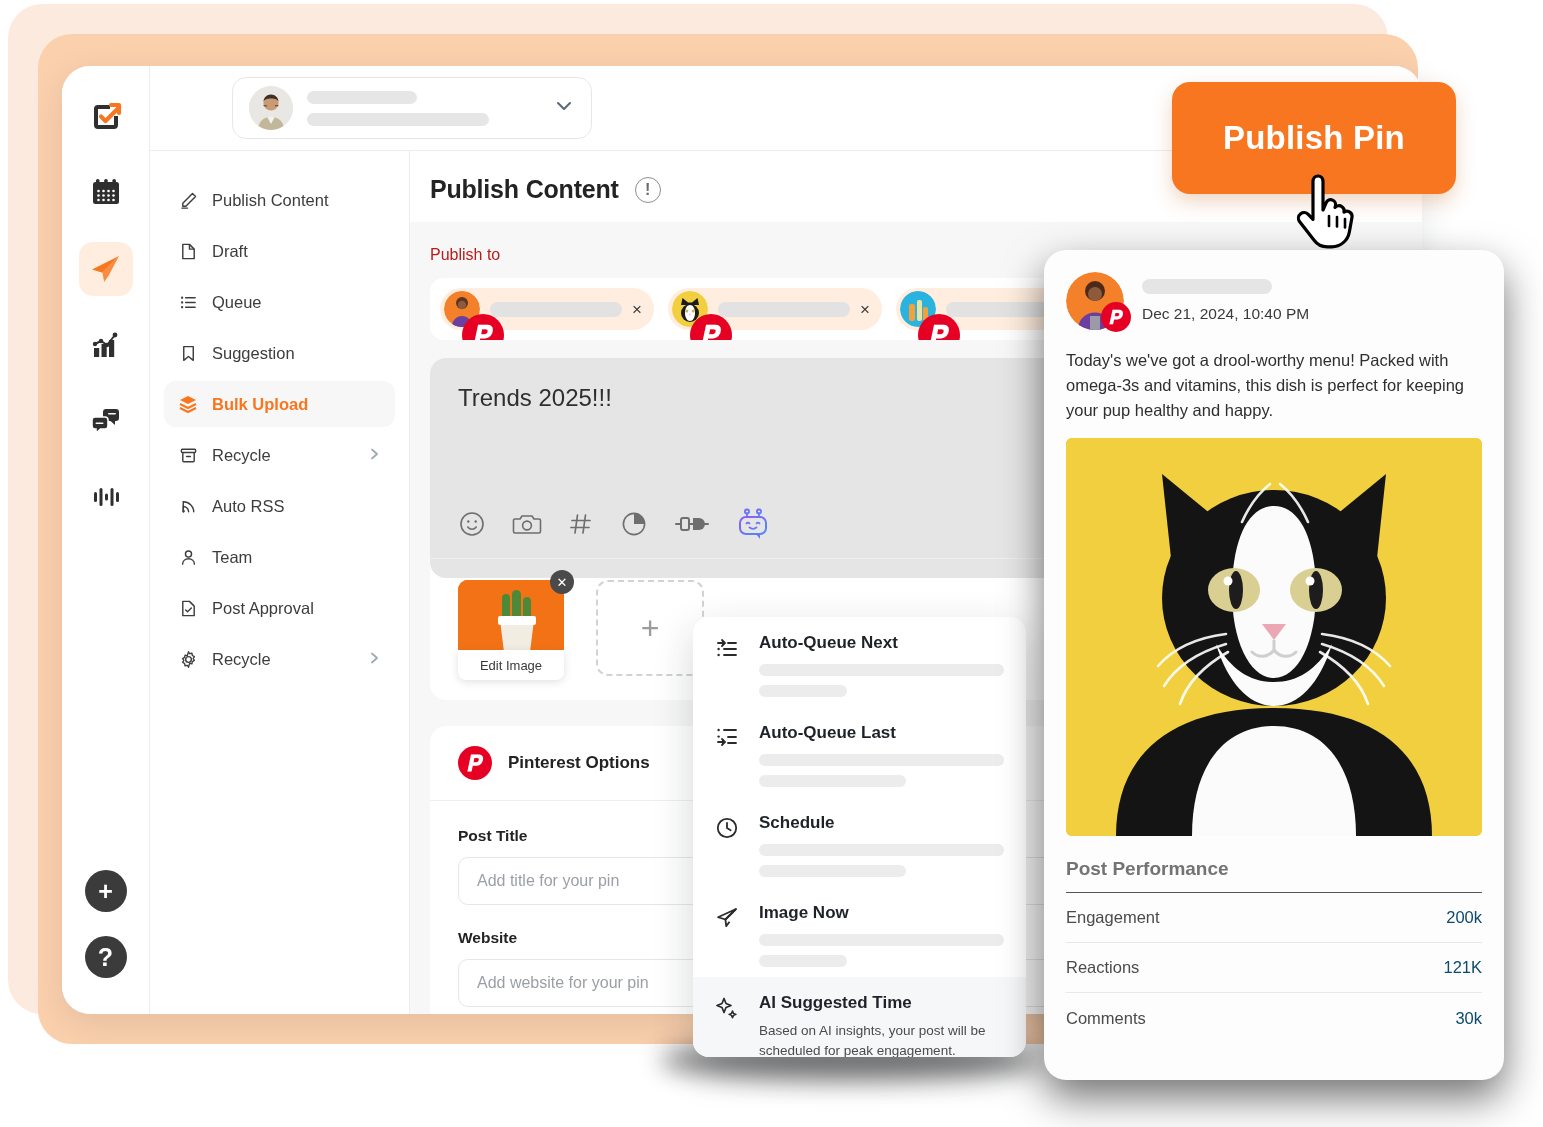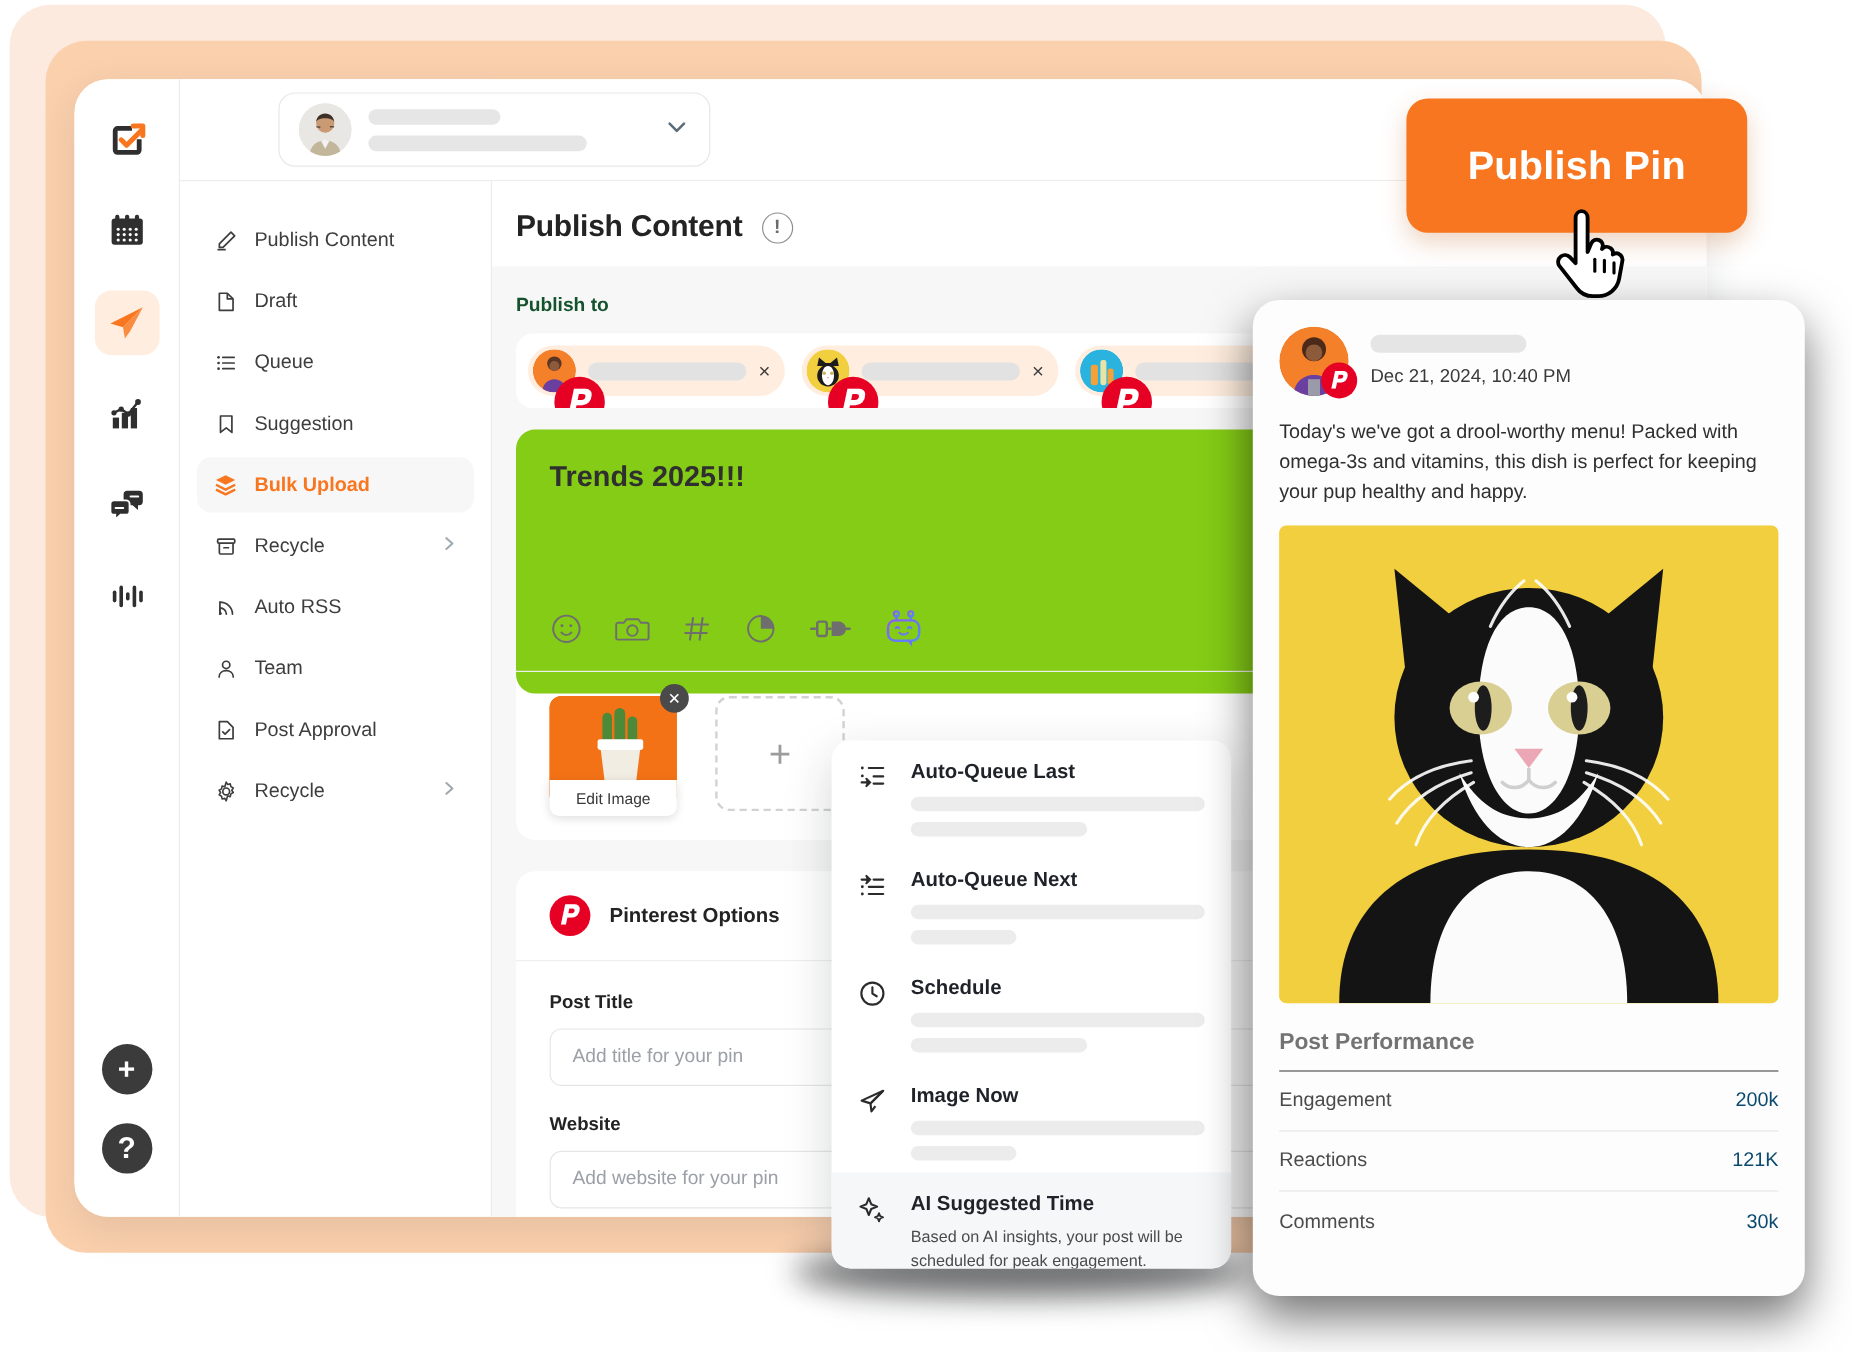--- a/index.html
+++ b/index.html
@@ -145,21 +145,21 @@
     width: 26px; height: 26px; border-radius: 50%;
     border: 1.6px solid #8e8e8e; color: #6b6b6b;
     display:flex; align-items:center; justify-content:center;
     font-size: 16px; font-weight: bold; line-height: 1;
   }
   .grey-panel {
     background: #f7f7f7;
     padding: 24px 20px 30px 20px;
     min-height: 800px;
   }
-  .label-bold { font-size: 16px; font-weight: bold; color: #14532d; }
+  .label-bold { font-size: 16px; font-weight: normal; color: #b91c1c; }
 
   .chips-box {
     margin-top: 14px;
     background: #fff;
     border-radius: 14px;
     height: 62px;
     display: flex; align-items: center;
     padding: 0 10px; gap: 14px;
     overflow: hidden;
   }
@@ -180,26 +180,25 @@
     width: 42px; height: 42px; border-radius: 50%;
     background: #e60023; color: #fff;
     display: flex; align-items: center; justify-content: center;
     font-family: "DejaVu Serif", serif;
     font-weight: bold; font-size: 27px; line-height: 1;
     z-index: 4;
   }
 
   .composer {
     margin-top: 18px;
-    background: #84cc16;
+    background: #e5e5e5;
     border-radius: 16px;
     padding: 26px 28px 16px 28px;
     min-height: 220px;
     position: relative;
-    font-weight: bold;
   }
   .composer-text { font-size: 24px; color: #2f2f2f; }
   .composer-tools {
     display: flex; align-items: center; gap: 26px;
     margin-top: 96px;
     color: #6e6e6e;
   }
   .composer-divider { border-top: 1px solid #eee; margin: 14px -28px 0 -28px;}
 
   .media-row {
@@ -797,59 +796,59 @@
     </div>
   </div>
 
   <div class="shadow-blob"></div>
   <div class="dropdown">
 
     <div class="dd-item">
       <span class="dd-icon">
         <svg width="24" height="24" viewBox="0 0 24 24">
             <g stroke="#2b2b2b" stroke-width="1.8" stroke-linecap="round">
+              <path d="M3 7h7M7 4l3 3-3 3"></path>
+              <path d="M13 7h8M9 13h12M9 19h12"></path>
+            </g>
+            <g fill="#2b2b2b">
+              <circle cx="3.6" cy="13" r="1.2"></circle>
+              <circle cx="3.6" cy="19" r="1.2"></circle>
+            </g>
+          </svg>
+      </span>
+      <div class="dd-body">
+        <div class="dd-title">Auto-Queue Next</div>
+        <div class="dd-skel1"></div>
+        <div class="dd-skel2" style="width:36%"></div>
+      </div>
+    </div>
+
+    <div class="dd-item">
+      <span class="dd-icon">
+        <svg width="24" height="24" viewBox="0 0 24 24">
+            <g stroke="#2b2b2b" stroke-width="1.8" stroke-linecap="round">
               <path d="M9 4h12M13 11h8M13 17h8"></path>
               <path d="M3 16h7M7 13l3 3-3 3"></path>
             </g>
             <g fill="#2b2b2b">
               <circle cx="3.6" cy="4" r="1.2"></circle>
               <circle cx="3.6" cy="10.6" r="1.2"></circle>
             </g>
           </svg>
       </span>
       <div class="dd-body">
         <div class="dd-title">Auto-Queue Last</div>
         <div class="dd-skel1"></div>
         <div class="dd-skel2"></div>
       </div>
     </div>
 
     <div class="dd-item">
       <span class="dd-icon">
         <svg width="24" height="24" viewBox="0 0 24 24">
-            <g stroke="#2b2b2b" stroke-width="1.8" stroke-linecap="round">
-              <path d="M3 7h7M7 4l3 3-3 3"></path>
-              <path d="M13 7h8M9 13h12M9 19h12"></path>
-            </g>
-            <g fill="#2b2b2b">
-              <circle cx="3.6" cy="13" r="1.2"></circle>
-              <circle cx="3.6" cy="19" r="1.2"></circle>
-            </g>
-          </svg>
-      </span>
-      <div class="dd-body">
-        <div class="dd-title">Auto-Queue Next</div>
-        <div class="dd-skel1"></div>
-        <div class="dd-skel2" style="width:36%"></div>
-      </div>
-    </div>
-
-    <div class="dd-item">
-      <span class="dd-icon">
-        <svg width="24" height="24" viewBox="0 0 24 24">
             <circle cx="12" cy="12" r="9.2" fill="none" stroke="#2b2b2b" stroke-width="1.8"></circle>
             <path d="M12 6.8V12l3.6 2.2" fill="none" stroke="#2b2b2b" stroke-width="1.8" stroke-linecap="round" stroke-linejoin="round"></path>
           </svg>
       </span>
       <div class="dd-body">
         <div class="dd-title">Schedule</div>
         <div class="dd-skel1"></div>
         <div class="dd-skel2"></div>
       </div>
     </div>

